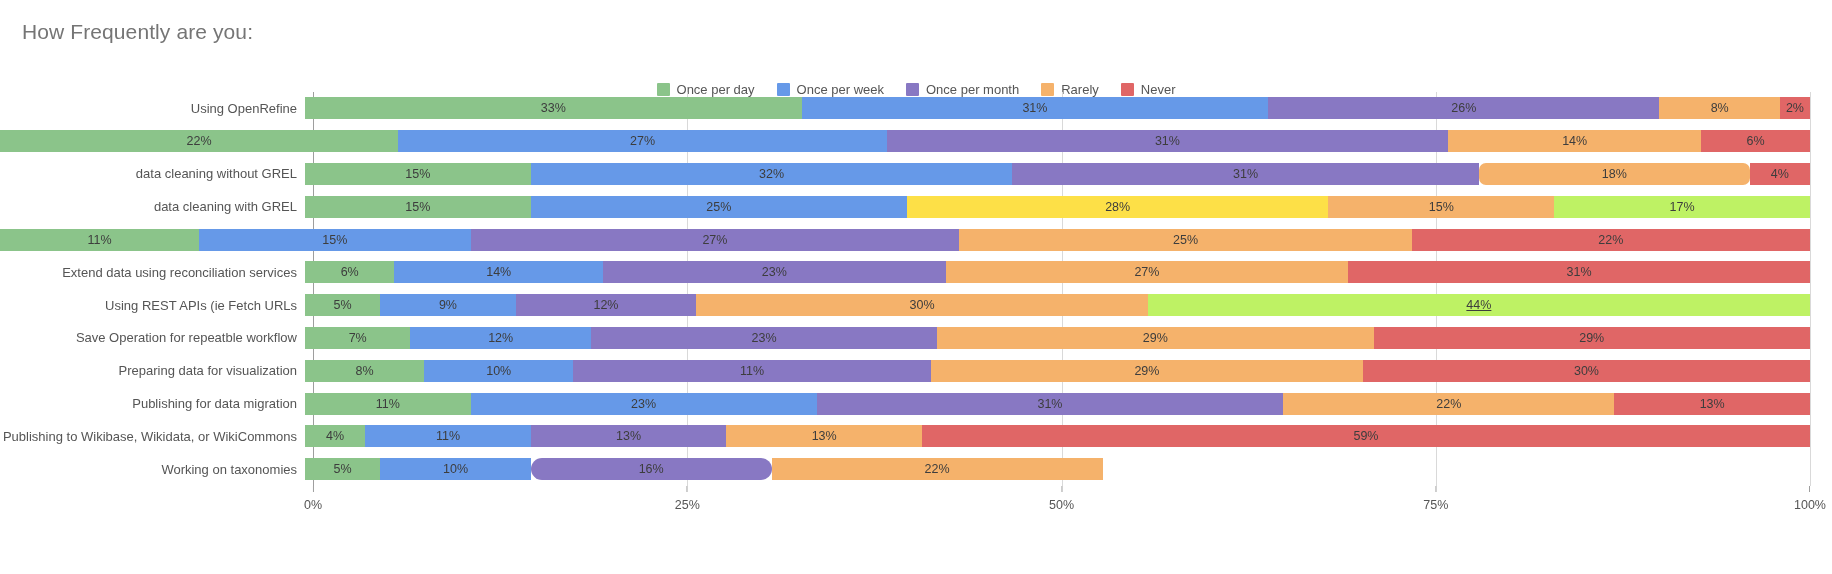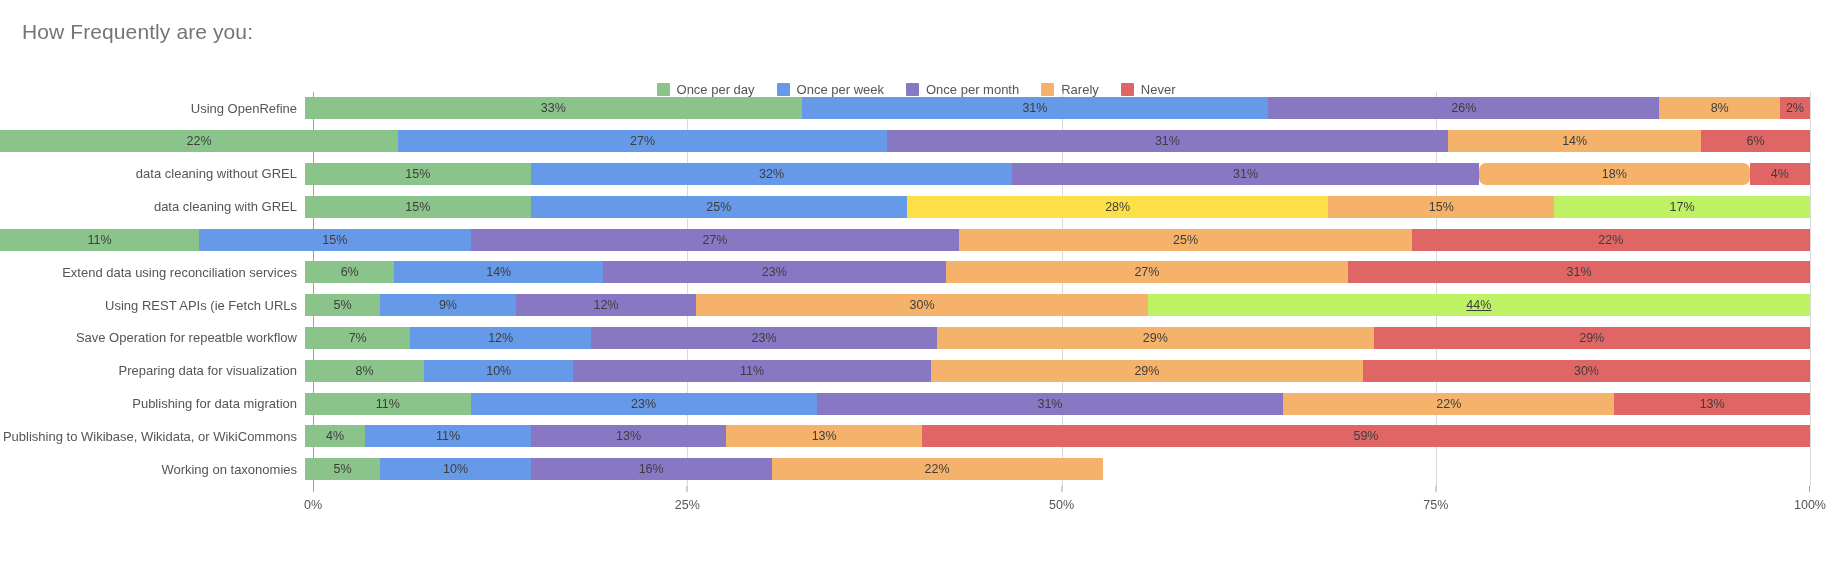--- a/index.html
+++ b/index.html
@@ -239,21 +239,21 @@
             <div class="seg" style="width: 13%; background: rgb(136, 120, 195);">13%</div>
             <div class="seg" style="width: 13%; background: rgb(245, 178, 107);">13%</div>
             <div class="seg" style="width: 59%; background: rgb(224, 102, 102);">59%</div>
           </div>
         </div>
         <div class="bar-row">
           <div class="row-label">Working on taxonomies</div>
           <div class="bar-track">
             <div class="seg" style="width: 5%; background: rgb(139, 196, 138);">5%</div>
             <div class="seg" style="width: 10%; background: rgb(102, 153, 232);">10%</div>
-            <div class="seg" style="width: 16%; background: rgb(136, 120, 195);">16%</div>
+            <div class="seg" style="width: 16%; background: rgb(136, 120, 195); border-radius: 11px;">16%</div>
             <div class="seg" style="width: 22%; background: rgb(245, 178, 107);">22%</div>
           </div>
         </div>
       </div>
     <div class="x-axis" id="x-axis">
         <div class="tick" style="left: 0%;">
           <div class="tick-mark"></div>
           <div class="tick-label">0%</div>
         </div>
         <div class="tick" style="left: 25%;">

